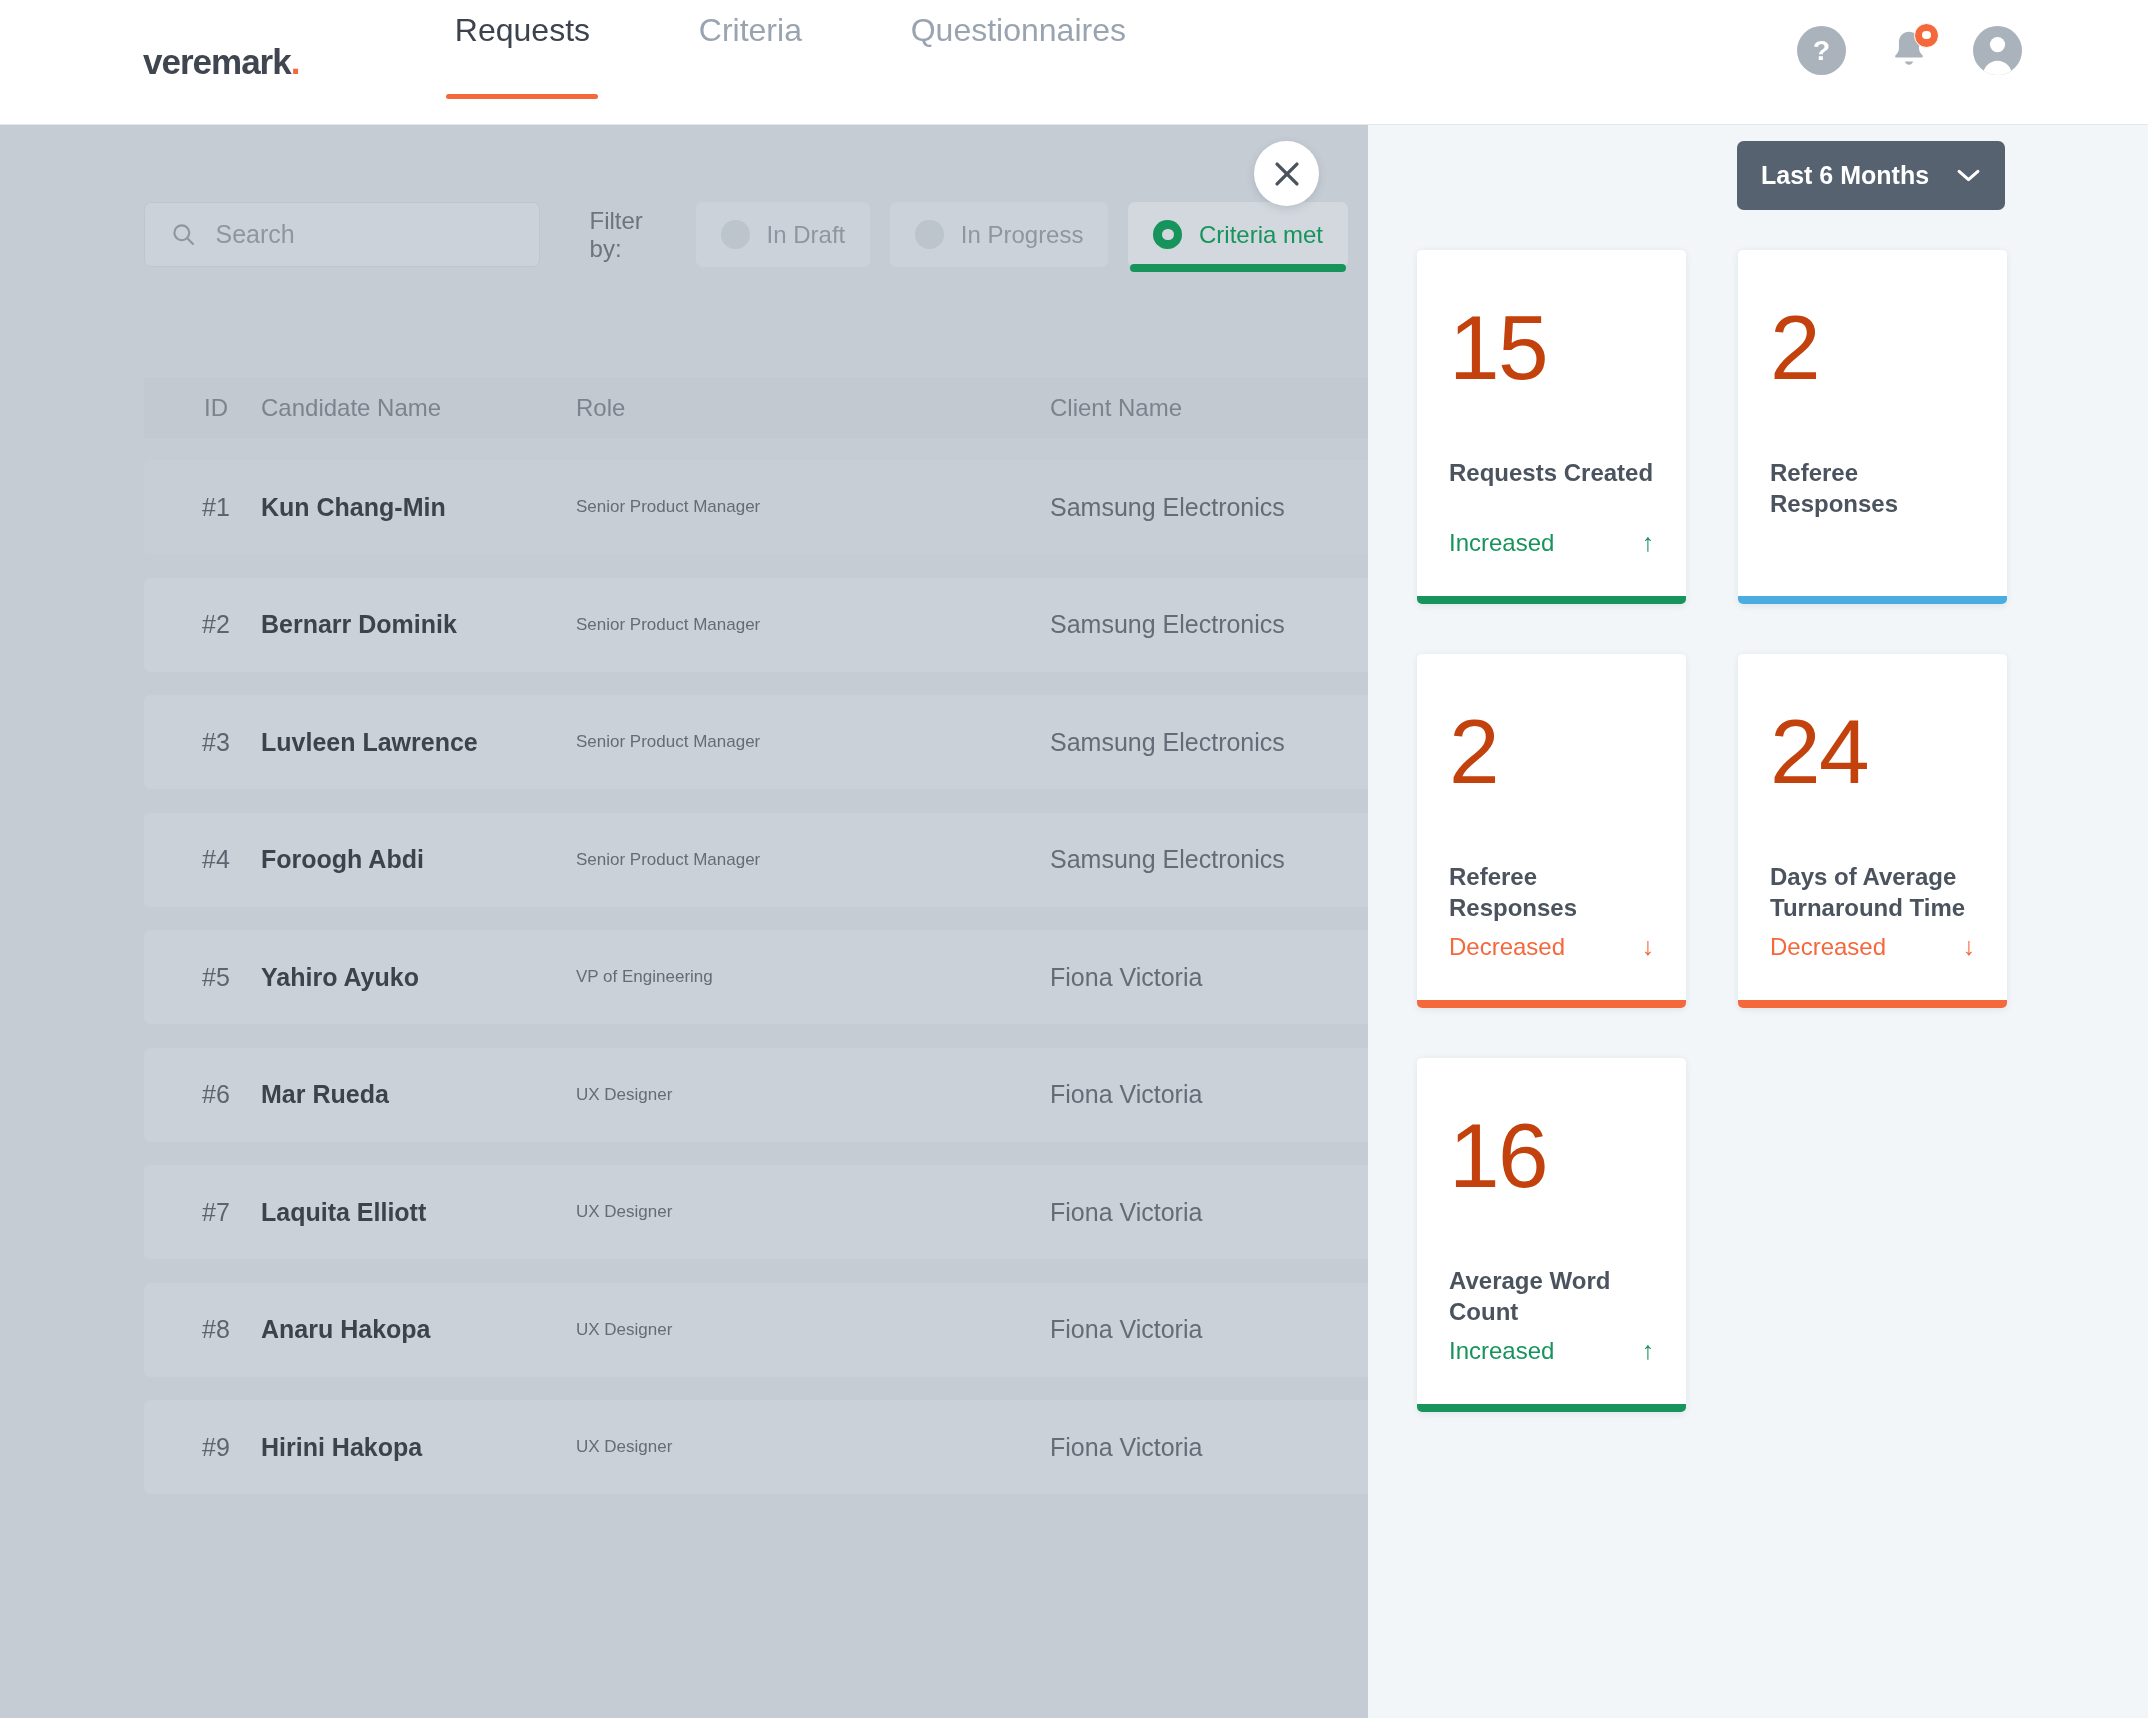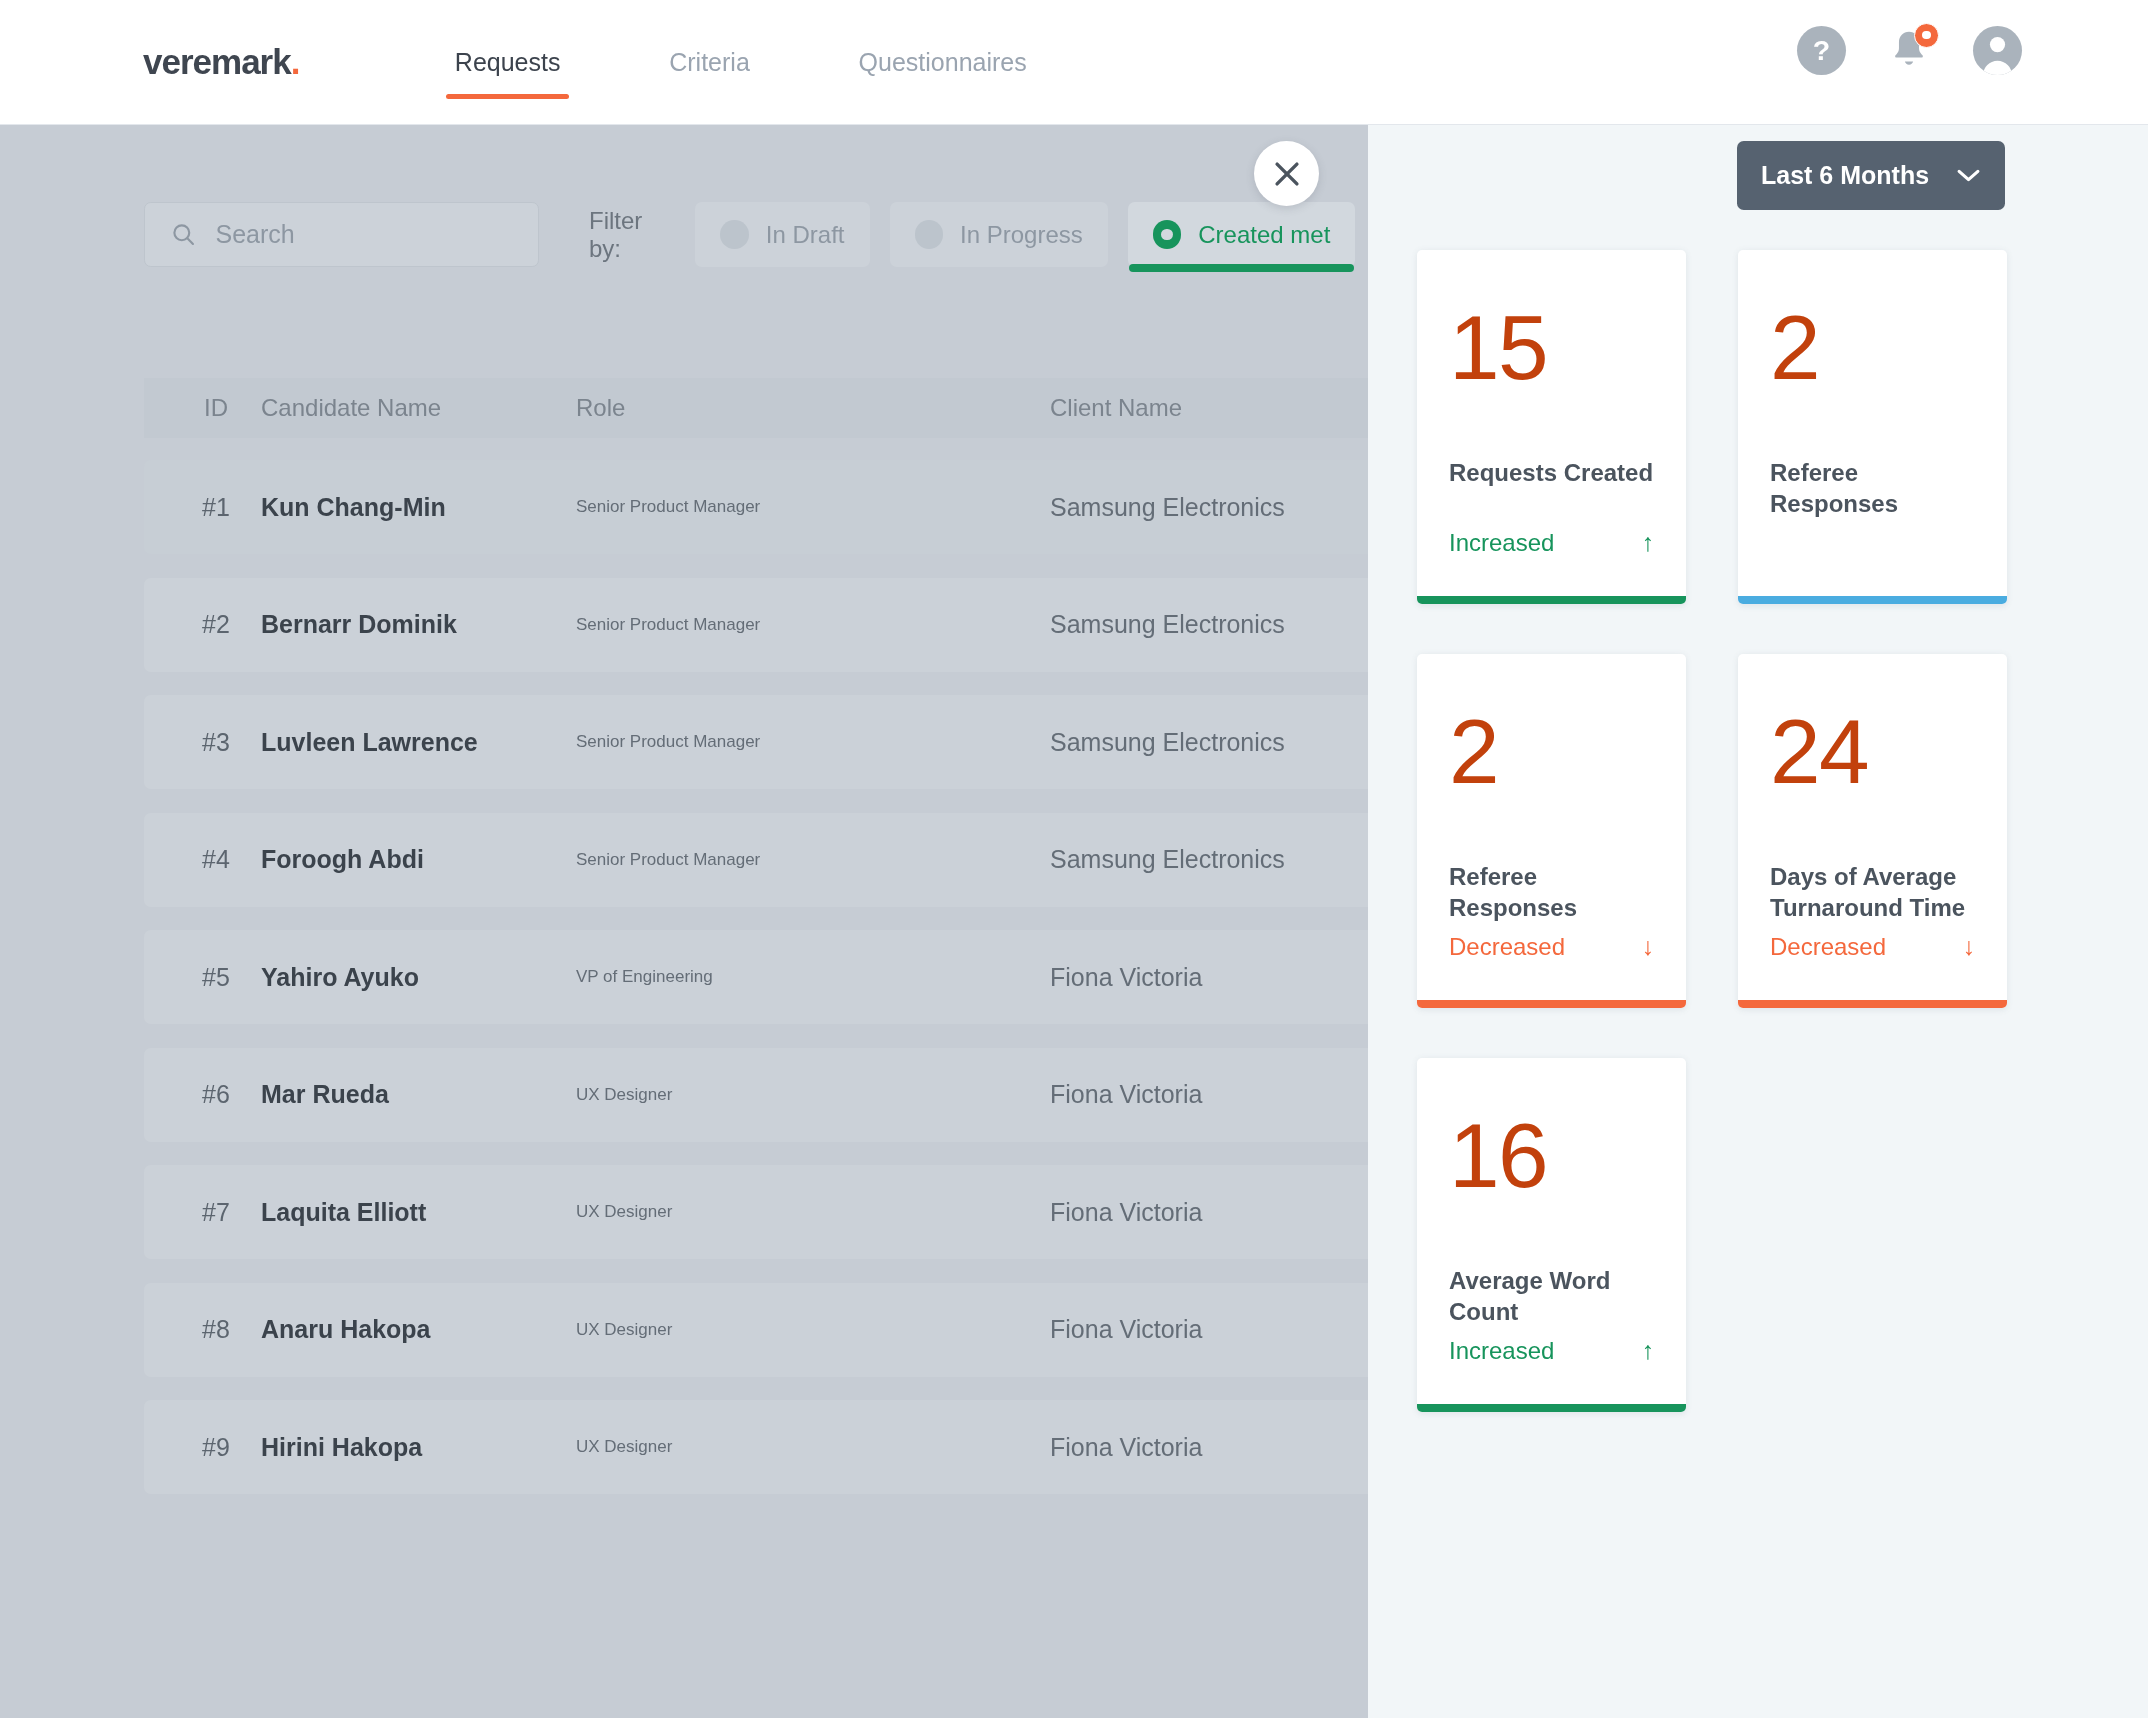--- a/index.html
+++ b/index.html
@@ -22,24 +22,24 @@
   .logo {
     margin-left:143px;
     font-size:35px; font-weight:bold; letter-spacing:-1px;
     color:#3f4650;
   }
   .logo .dot { color:#f4683c; }
 
   .nav { display:flex; align-items:center; margin-left:147px; height:101px; }
   .nav-item {
     position:relative; height:101px;
-    display:flex; align-items:center;
+    display:flex; align-items:flex-start;
     padding:0 8.4px;
     margin-right:92px;
-    font-size:25px; color:#9aa4b0;
+    font-size:32px; color:#9aa4b0;
     cursor:pointer;
   }
   .nav-item:last-child { margin-right:0; }
   .nav-item.active { color:#3c434d; }
   .nav-item.active::after {
     content:""; position:absolute; left:0; right:0; bottom:13.4px;
     height:5px; border-radius:2.5px; background:#f4683c;
   }
 
   .top-actions {
@@ -258,21 +258,21 @@
         <div class="chip">
           <span class="radio"></span>
           <span>In Draft</span>
         </div>
         <div class="chip">
           <span class="radio"></span>
           <span>In Progress</span>
         </div>
         <div class="chip met">
           <span class="radio"></span>
-          <span>Created met</span>
+          <span>Criteria met</span>
           <span class="underline"></span>
         </div>
 
       </div>
     </div>
 
     <div class="table">
       <div class="thead">
         <div class="c-id">ID</div>
         <div class="c-name">Candidate Name</div>

